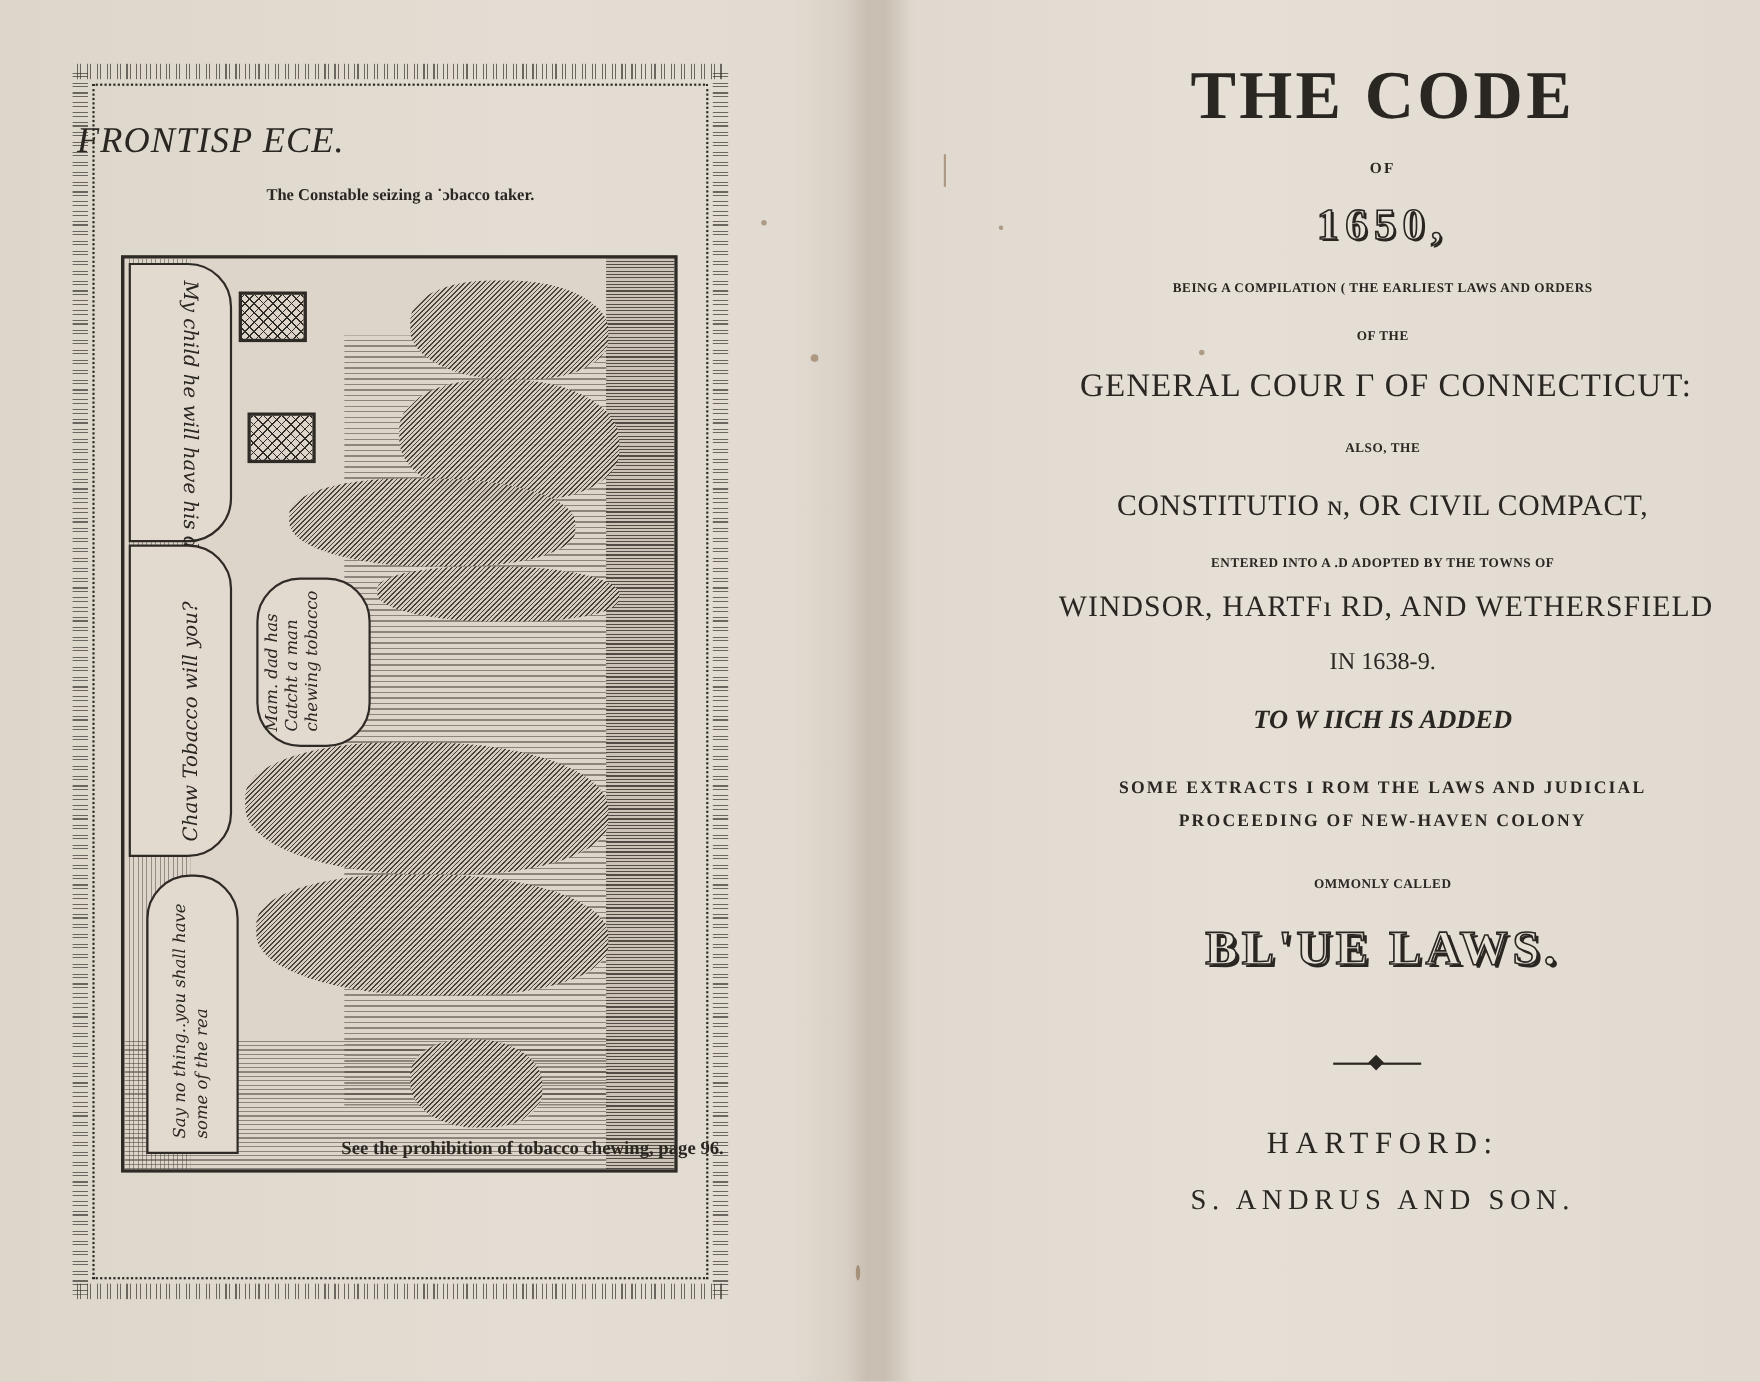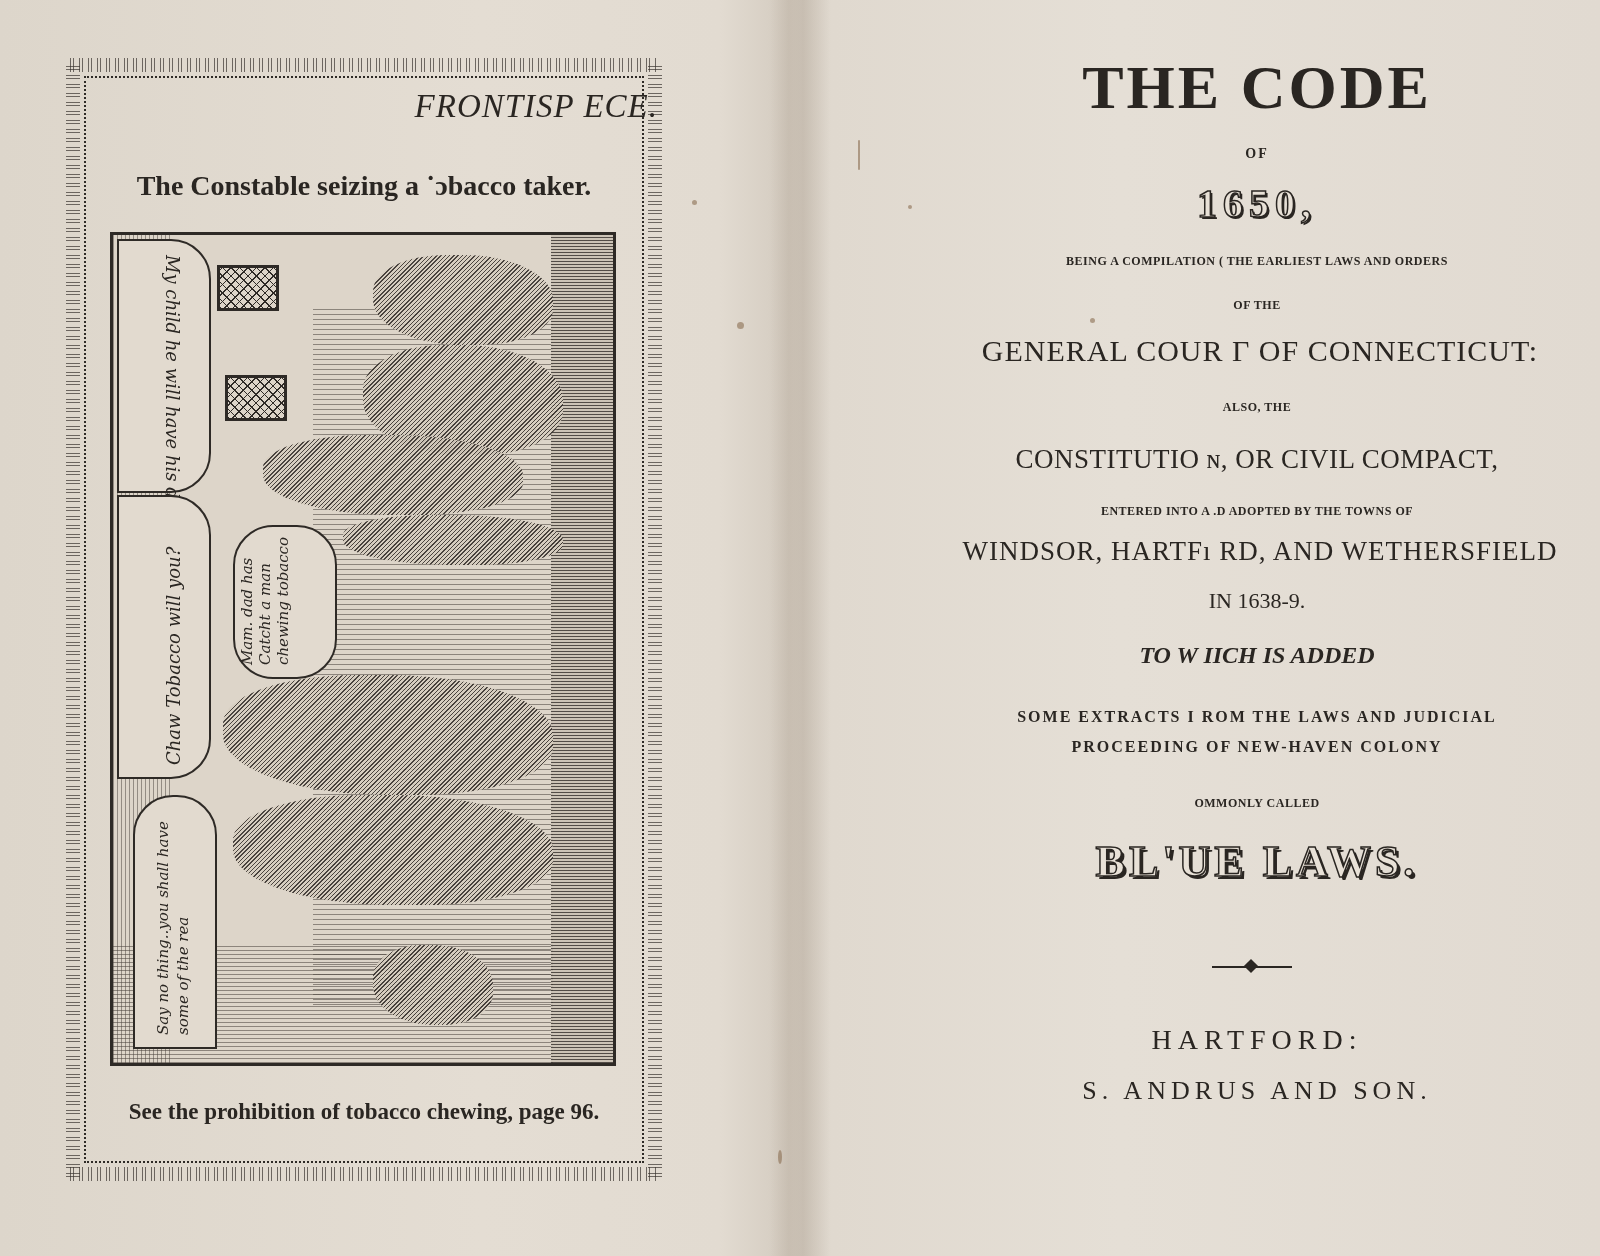--- a/index.html
+++ b/index.html
@@ -38,32 +38,32 @@
       background: repeating-linear-gradient(0deg, #3a3430 0 1px, transparent 1px 3px, #3a3430 3px 4px, transparent 4px 9px);
       opacity: 0.7;
     }
     .frame-ticks-left { left: -4px; }
     .frame-ticks-right { right: -4px; }
     .frame-dots {
       position: absolute; inset: 14px;
       border: 2px dotted #2e2a26;
     }
     .frontis-title {
-      position: absolute; left: 0; right: 0; top: 26px;
-      text-align: right; font-style: italic; font-size: 33px;
+      position: absolute; left: 0; right: 0; top: 48px;
+      text-align: left; font-style: italic; font-size: 33px;
       letter-spacing: 1px; color: #2a2622;
     }
     .frontis-caption {
       position: absolute; left: 0; right: 0; top: 108px;
-      text-align: center; font-weight: bold; font-size: 28px;
+      text-align: center; font-weight: bold; font-size: 15px;
       color: #2a2622;
     }
     .frontis-footer {
-      position: absolute; left: 0; right: 0; top: 1037px;
-      text-align: center; font-weight: bold; font-size: 23px;
+      position: absolute; left: 0; right: 0; top: 972px;
+      text-align: right; font-weight: bold; font-size: 17px;
       color: #2a2622;
     }
 
     
     .woodcut {
       position: absolute; left: 40px; top: 170px; width: 500px; height: 828px;
       background: #ddd5c9;
       border: 3px solid #2e2a26;
       overflow: hidden;
     }

